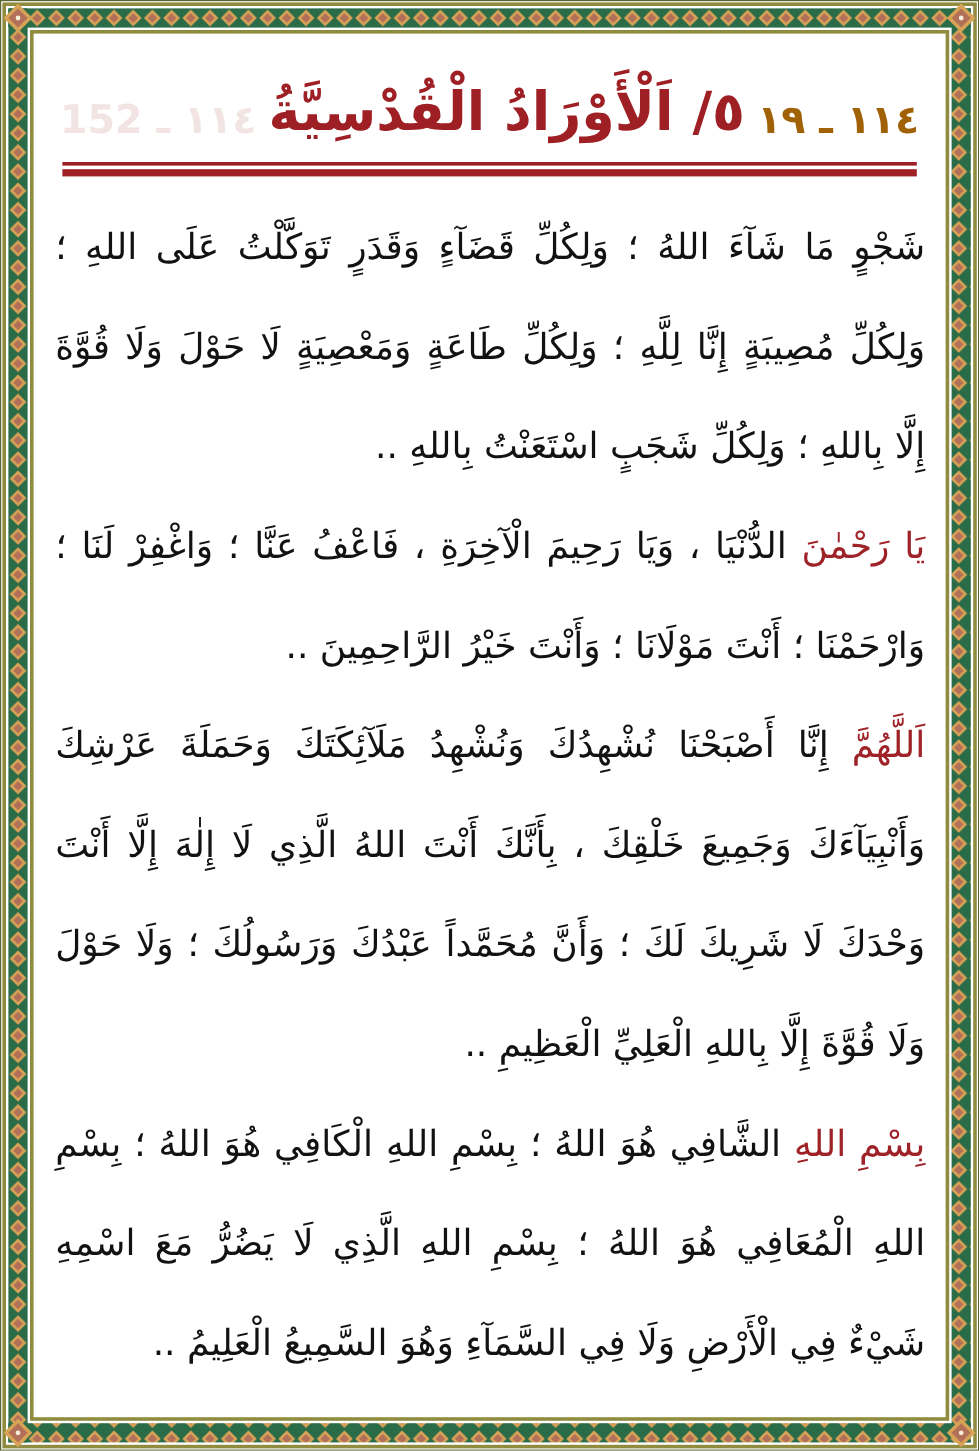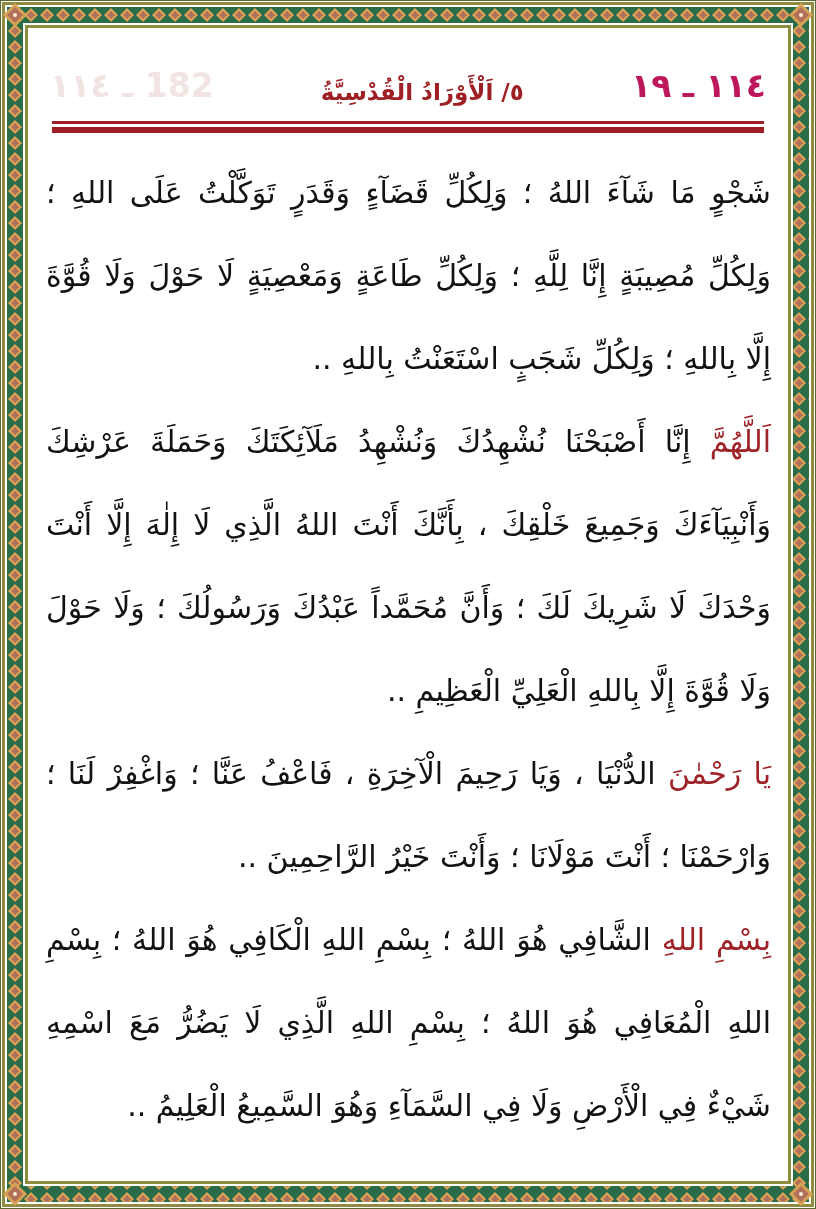--- a/index.html
+++ b/index.html
@@ -11,24 +11,24 @@
   .frame-svg{position:absolute;left:0;top:0;width:816px;height:1209px;pointer-events:none;}
   .page-content{
     position:absolute;left:30px;top:30px;right:30px;bottom:30px;
     background:transparent;direction:rtl;
   }
   .page-header{
     display:flex;align-items:flex-end;justify-content:space-between;
     margin:36px 20px 0 20px;
   }
   .page-numbers{
-    font-size:33px;font-weight:bold;color:#be185d;letter-spacing:2px;white-space:nowrap;
+    font-size:33px;font-weight:bold;color:#a16207;letter-spacing:2px;white-space:nowrap;
   }
   .page-title{
-    font-size:23px;font-weight:bold;color:#9e1f24;white-space:nowrap;
+    font-size:45px;font-weight:bold;color:#9e1f24;white-space:nowrap;
   }
   .ghost-numbers{
     font-size:33px;font-weight:bold;color:#f1e4e2;letter-spacing:2px;white-space:nowrap;
   }
   .header-rule{margin:16px 22px 0 22px;}
   .header-rule .thin{height:3px;background:#9e1f24;margin-bottom:3px;}
   .header-rule .thick{height:6px;background:#9e1f24;}
   .body-text{
     margin:18px 15px 0 16px;
     font-size:30px;line-height:83px;
@@ -82,40 +82,40 @@
   </g>
 
   <rect x="26.5" y="26.5" width="763" height="1156" fill="#ffffff" stroke="#8f8c3f" stroke-width="3"></rect>
 </svg>
 
 <div class="page-content">
 
   <div class="page-header">
     <span class="page-numbers">١١٤ ـ ١٩</span>
     <span class="page-title">٥/ اَلْأَوْرَادُ الْقُدْسِيَّةُ</span>
-    <span class="ghost-numbers">182 ـ ١١٤</span>
+    <span class="ghost-numbers">١١٤ ـ 152</span>
   </div>
 
   <div class="header-rule">
     <div class="thin"></div>
     <div class="thick"></div>
   </div>
 
   <div class="body-text">
     <p>
       <span class="paragraph-lead"></span>
       <span>شَجْوٍ مَا شَآءَ اللهُ ؛ وَلِكُلِّ قَضَآءٍ وَقَدَرٍ تَوَكَّلْتُ عَلَى اللهِ ؛ وَلِكُلِّ مُصِيبَةٍ إِنَّا لِلَّهِ ؛ وَلِكُلِّ طَاعَةٍ وَمَعْصِيَةٍ لَا حَوْلَ وَلَا قُوَّةَ إِلَّا بِاللهِ ؛ وَلِكُلِّ شَجَبٍ اسْتَعَنْتُ بِاللهِ ..</span>
     </p>
     <p>
+      <span class="paragraph-lead">يَا رَحْمٰنَ</span>
+      <span>الدُّنْيَا ، وَيَا رَحِيمَ الْآخِرَةِ ، فَاعْفُ عَنَّا ؛ وَاغْفِرْ لَنَا ؛ وَارْحَمْنَا ؛ أَنْتَ مَوْلَانَا ؛ وَأَنْتَ خَيْرُ الرَّاحِمِينَ ..</span>
+    </p>
+    <p>
       <span class="paragraph-lead">اَللَّهُمَّ</span>
       <span>إِنَّا أَصْبَحْنَا نُشْهِدُكَ وَنُشْهِدُ مَلَآئِكَتَكَ وَحَمَلَةَ عَرْشِكَ وَأَنْبِيَآءَكَ وَجَمِيعَ خَلْقِكَ ، بِأَنَّكَ أَنْتَ اللهُ الَّذِي لَا إِلٰهَ إِلَّا أَنْتَ وَحْدَكَ لَا شَرِيكَ لَكَ ؛ وَأَنَّ مُحَمَّداً عَبْدُكَ وَرَسُولُكَ ؛ وَلَا حَوْلَ وَلَا قُوَّةَ إِلَّا بِاللهِ الْعَلِيِّ الْعَظِيمِ ..</span>
-    </p>
-    <p>
-      <span class="paragraph-lead">يَا رَحْمٰنَ</span>
-      <span>الدُّنْيَا ، وَيَا رَحِيمَ الْآخِرَةِ ، فَاعْفُ عَنَّا ؛ وَاغْفِرْ لَنَا ؛ وَارْحَمْنَا ؛ أَنْتَ مَوْلَانَا ؛ وَأَنْتَ خَيْرُ الرَّاحِمِينَ ..</span>
     </p>
     <p>
       <span class="paragraph-lead">بِسْمِ اللهِ</span>
       <span>الشَّافِي هُوَ اللهُ ؛ بِسْمِ اللهِ الْكَافِي هُوَ اللهُ ؛ بِسْمِ اللهِ الْمُعَافِي هُوَ اللهُ ؛ بِسْمِ اللهِ الَّذِي لَا يَضُرُّ مَعَ اسْمِهِ شَيْءٌ فِي الْأَرْضِ وَلَا فِي السَّمَآءِ وَهُوَ السَّمِيعُ الْعَلِيمُ ..</span>
     </p>
   </div>
 
 </div>
 
 </body></html>

